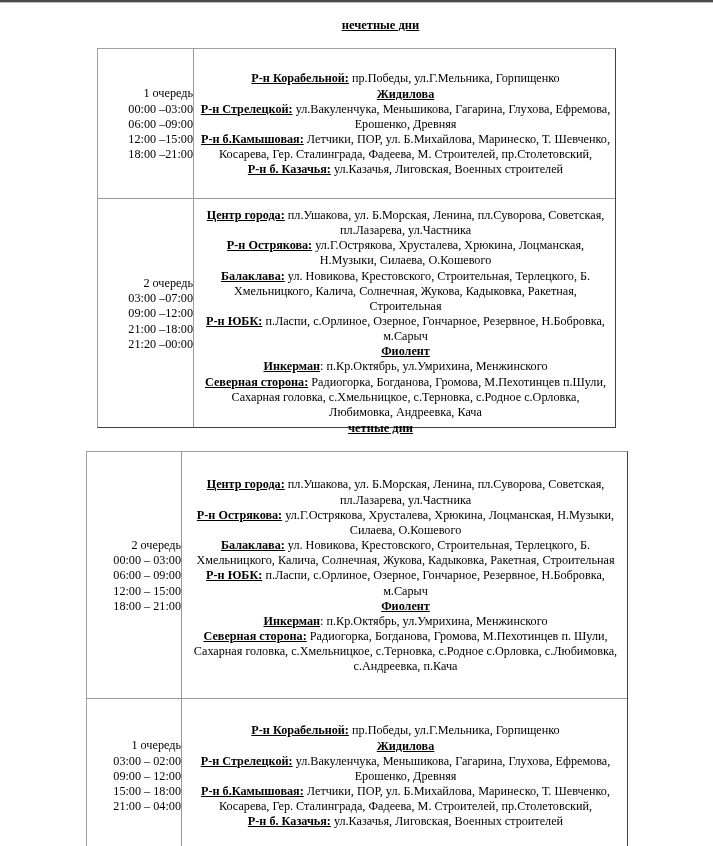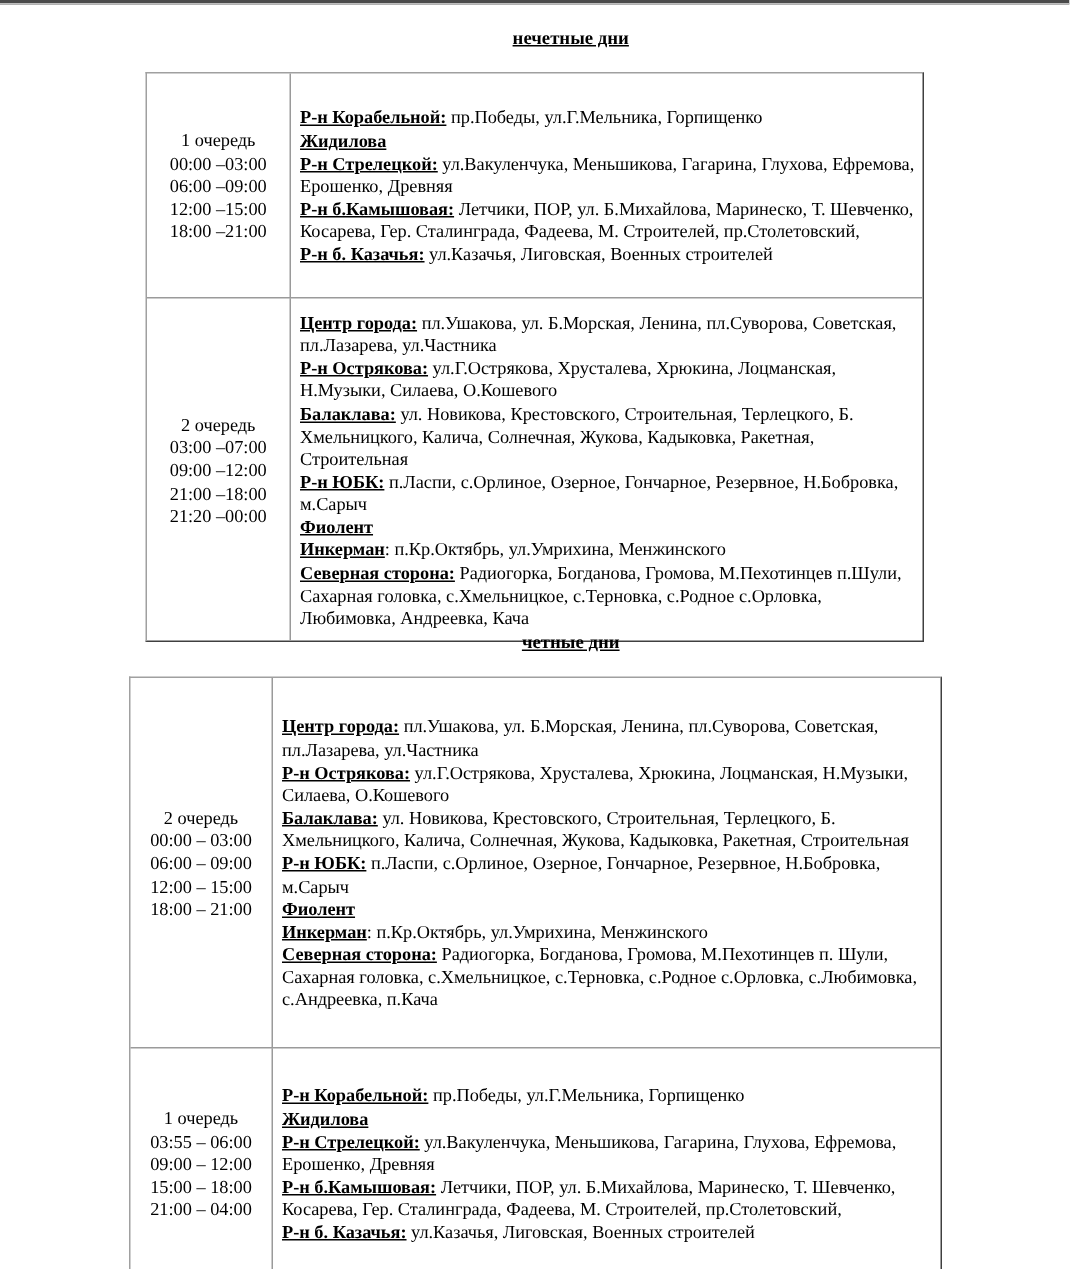--- a/index.html
+++ b/index.html
@@ -45,22 +45,22 @@
     td.areas {
       text-align: left; line-height: 15.15px; font-size: 12.2px;
       padding: 8px 4px 6px 6px !important;
     }
     .t2 td.areas { padding-left: 6px !important; }
     .t1 tr.r1 td { height: 135px; }
     .t1 tr.r2 td { height: 214px; }
     .t2 tr.r1 td { height: 232px; }
     .t2 tr.r2 td { height: 139px; }
 
-    .q-line { display: block; }
-    .entry { display: block; }
+    .q-line { display: block; text-align: right; }
+    .entry { display: block; text-align: center; }
     .district {
       font-weight: bold; text-decoration: underline;
     }
   </style>
 </head>
 <body>
 
 <div class="topbar"></div>
 
 <div class="heading h1"><span>нечетные дни</span></div>
@@ -122,21 +122,21 @@
           <span class="entry"><span class="district">Балаклава:</span><span> ул. Новикова, Крестовского, Строительная, Терлецкого, Б. Хмельницкого, Калича, Солнечная, Жукова, Кадыковка, Ракетная, Строительная</span></span>
           <span class="entry"><span class="district">Р-н ЮБК:</span><span> п.Ласпи, с.Орлиное, Озерное, Гончарное, Резервное, Н.Бобровка, м.Сарыч</span></span>
           <span class="entry"><span class="district">Фиолент</span><span></span></span>
           <span class="entry"><span class="district">Инкерман</span><span>: п.Кр.Октябрь, ул.Умрихина, Менжинского</span></span>
           <span class="entry"><span class="district">Северная сторона:</span><span> Радиогорка, Богданова, Громова, М.Пехотинцев п. Шули, Сахарная головка, с.Хмельницкое, с.Терновка, с.Родное с.Орловка, с.Любимовка, с.Андреевка, п.Кача</span></span>
         </td>
   </tr>
   <tr class="r2">
     <td class="queue">
           <span class="q-line">1 очередь</span>
-          <span class="q-line">03:55 – 06:00</span>
+          <span class="q-line">03:00 – 02:00</span>
           <span class="q-line">09:00 – 12:00</span>
           <span class="q-line">15:00 – 18:00</span>
           <span class="q-line">21:00 – 04:00</span>
         </td>
     <td class="areas">
           <span class="entry"><span class="district">Р-н Корабельной:</span><span> пр.Победы, ул.Г.Мельника, Горпищенко</span></span>
           <span class="entry"><span class="district">Жидилова</span><span></span></span>
           <span class="entry"><span class="district">Р-н Стрелецкой:</span><span> ул.Вакуленчука, Меньшикова, Гагарина, Глухова, Ефремова, Ерошенко, Древняя</span></span>
           <span class="entry"><span class="district">Р-н б.Камышовая:</span><span> Летчики, ПОР, ул. Б.Михайлова, Маринеско, Т. Шевченко, Косарева, Гер. Сталинграда,  Фадеева, М. Строителей, пр.Столетовский,</span></span>
           <span class="entry"><span class="district">Р-н б. Казачья:</span><span> ул.Казачья, Лиговская, Военных строителей</span></span>

